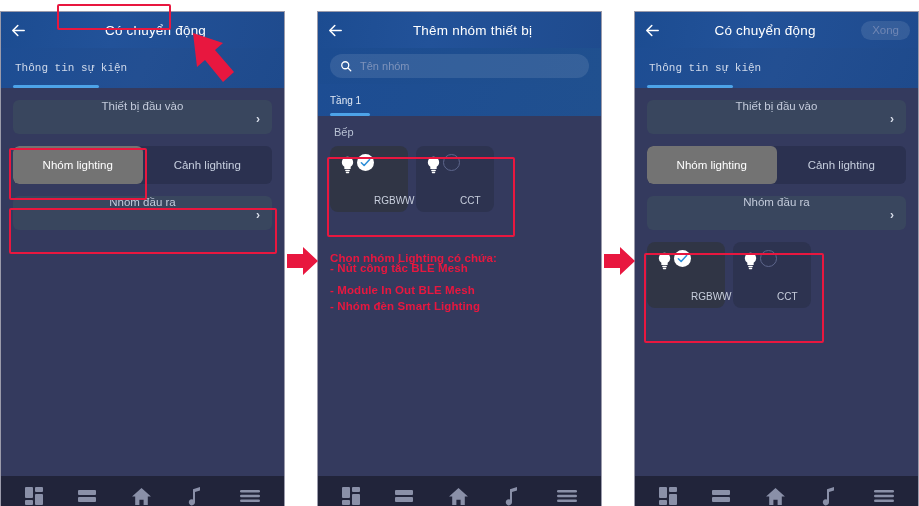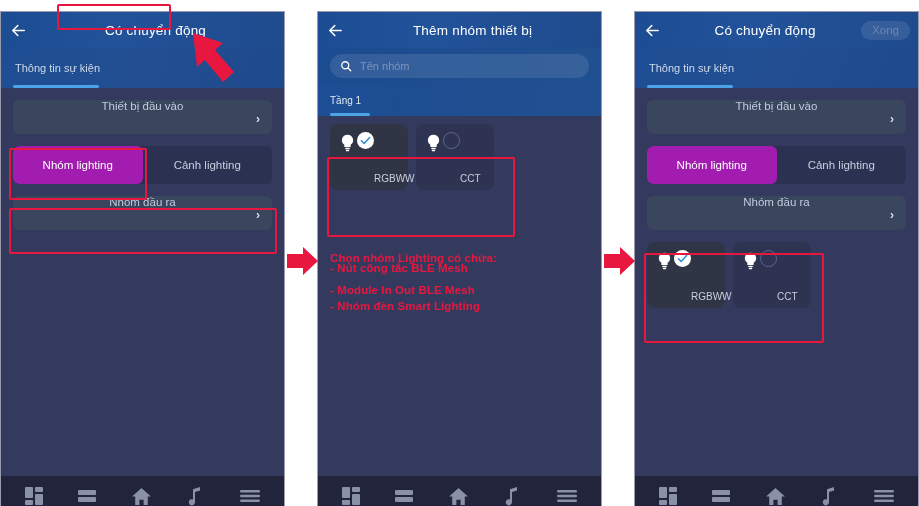--- a/index.html
+++ b/index.html
@@ -67,20 +67,21 @@
     position: relative;
     height: 40px;
     background: linear-gradient(115deg, #1d4d93 0%, #234f92 50%, #1e4a8c 100%);
     display: flex;
     align-items: center;
   }
   .subhdr .tab-lbl {
     color: #cfd9ea;
     font-size: 11px;
     padding-left: 14px;
+    font-family: Liberation Mono, monospace;
   }
   .tab-underline {
     position: absolute;
     left: 12px; bottom: 0;
     width: 86px; height: 3px;
     background: #4da3e8;
     border-radius: 2px;
   }
   .subhdr.search-row {
     height: 36px;
@@ -158,21 +159,21 @@
     background: #2b3150;
     margin-bottom: 12px;
   }
   .seg-item {
     flex: 1;
     display: flex; align-items: center; justify-content: center;
     font-size: 11.5px;
     color: #c7cfdf;
   }
   .seg-item.active {
-    background: #a21caf;
+    background: #737373;
     color: #ffffff;
     border-radius: 6px;
   }
 
   
   .group-lbl {
     color: #b9c2d4;
     font-size: 11px;
     padding: 2px 0 8px 4px;
   }
@@ -327,20 +328,21 @@
             <line x1="16" y1="16" x2="21.5" y2="21.5"></line>
           </svg>
         <span class="search-ph">Tên nhóm</span>
       </div>
     </div>
     <div class="floor-row">
       <div class="floor-lbl">Tầng 1</div>
       <div class="floor-underline"></div>
     </div>
     <div class="body">
+      <div class="group-lbl">Bếp</div>
       <div class="dev-grid">
         <div class="dev-card selected">
           <div class="dev-top">
             <span class="bulb">
                 <svg viewBox="0 0 24 24" fill="currentColor">
                   <path d="M12 1.5a7 7 0 0 0-4 12.8V17h8v-2.7A7 7 0 0 0 12 1.5z"></path>
                   <rect x="9" y="18" width="6" height="1.9" rx=".9"></rect>
                   <rect x="9.8" y="20.6" width="4.4" height="1.9" rx=".9"></rect>
                 </svg>
               </span>

